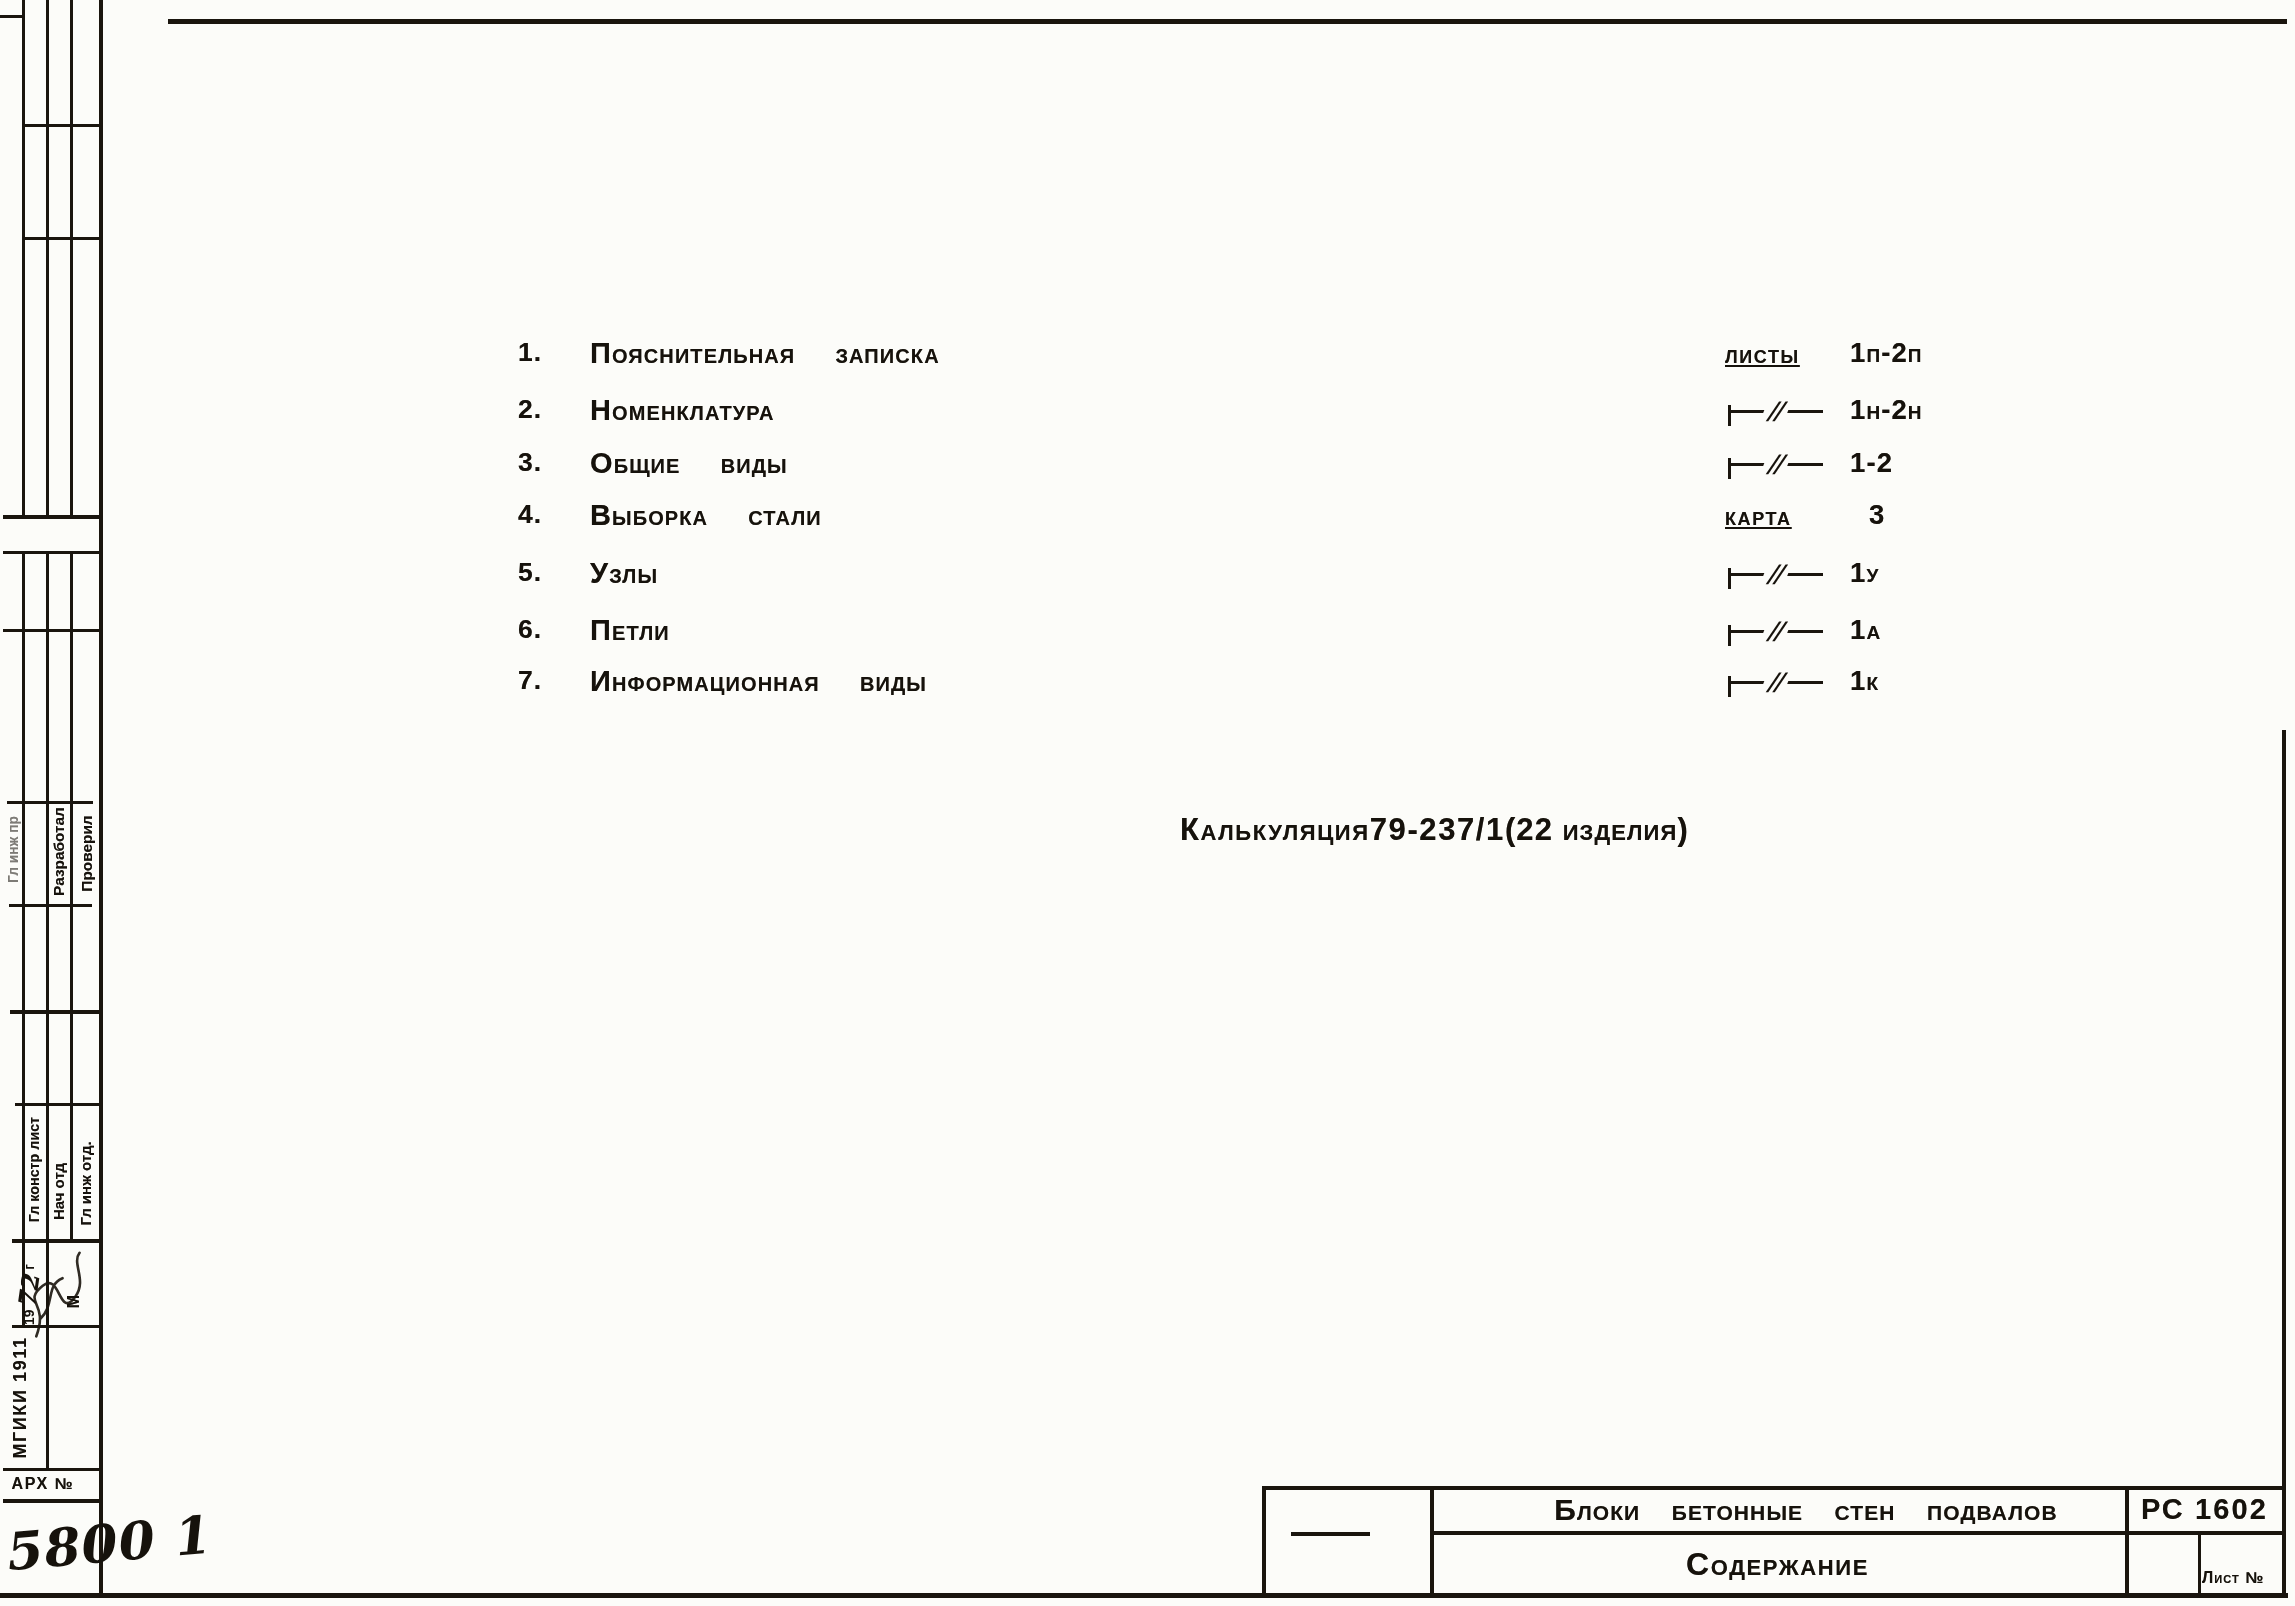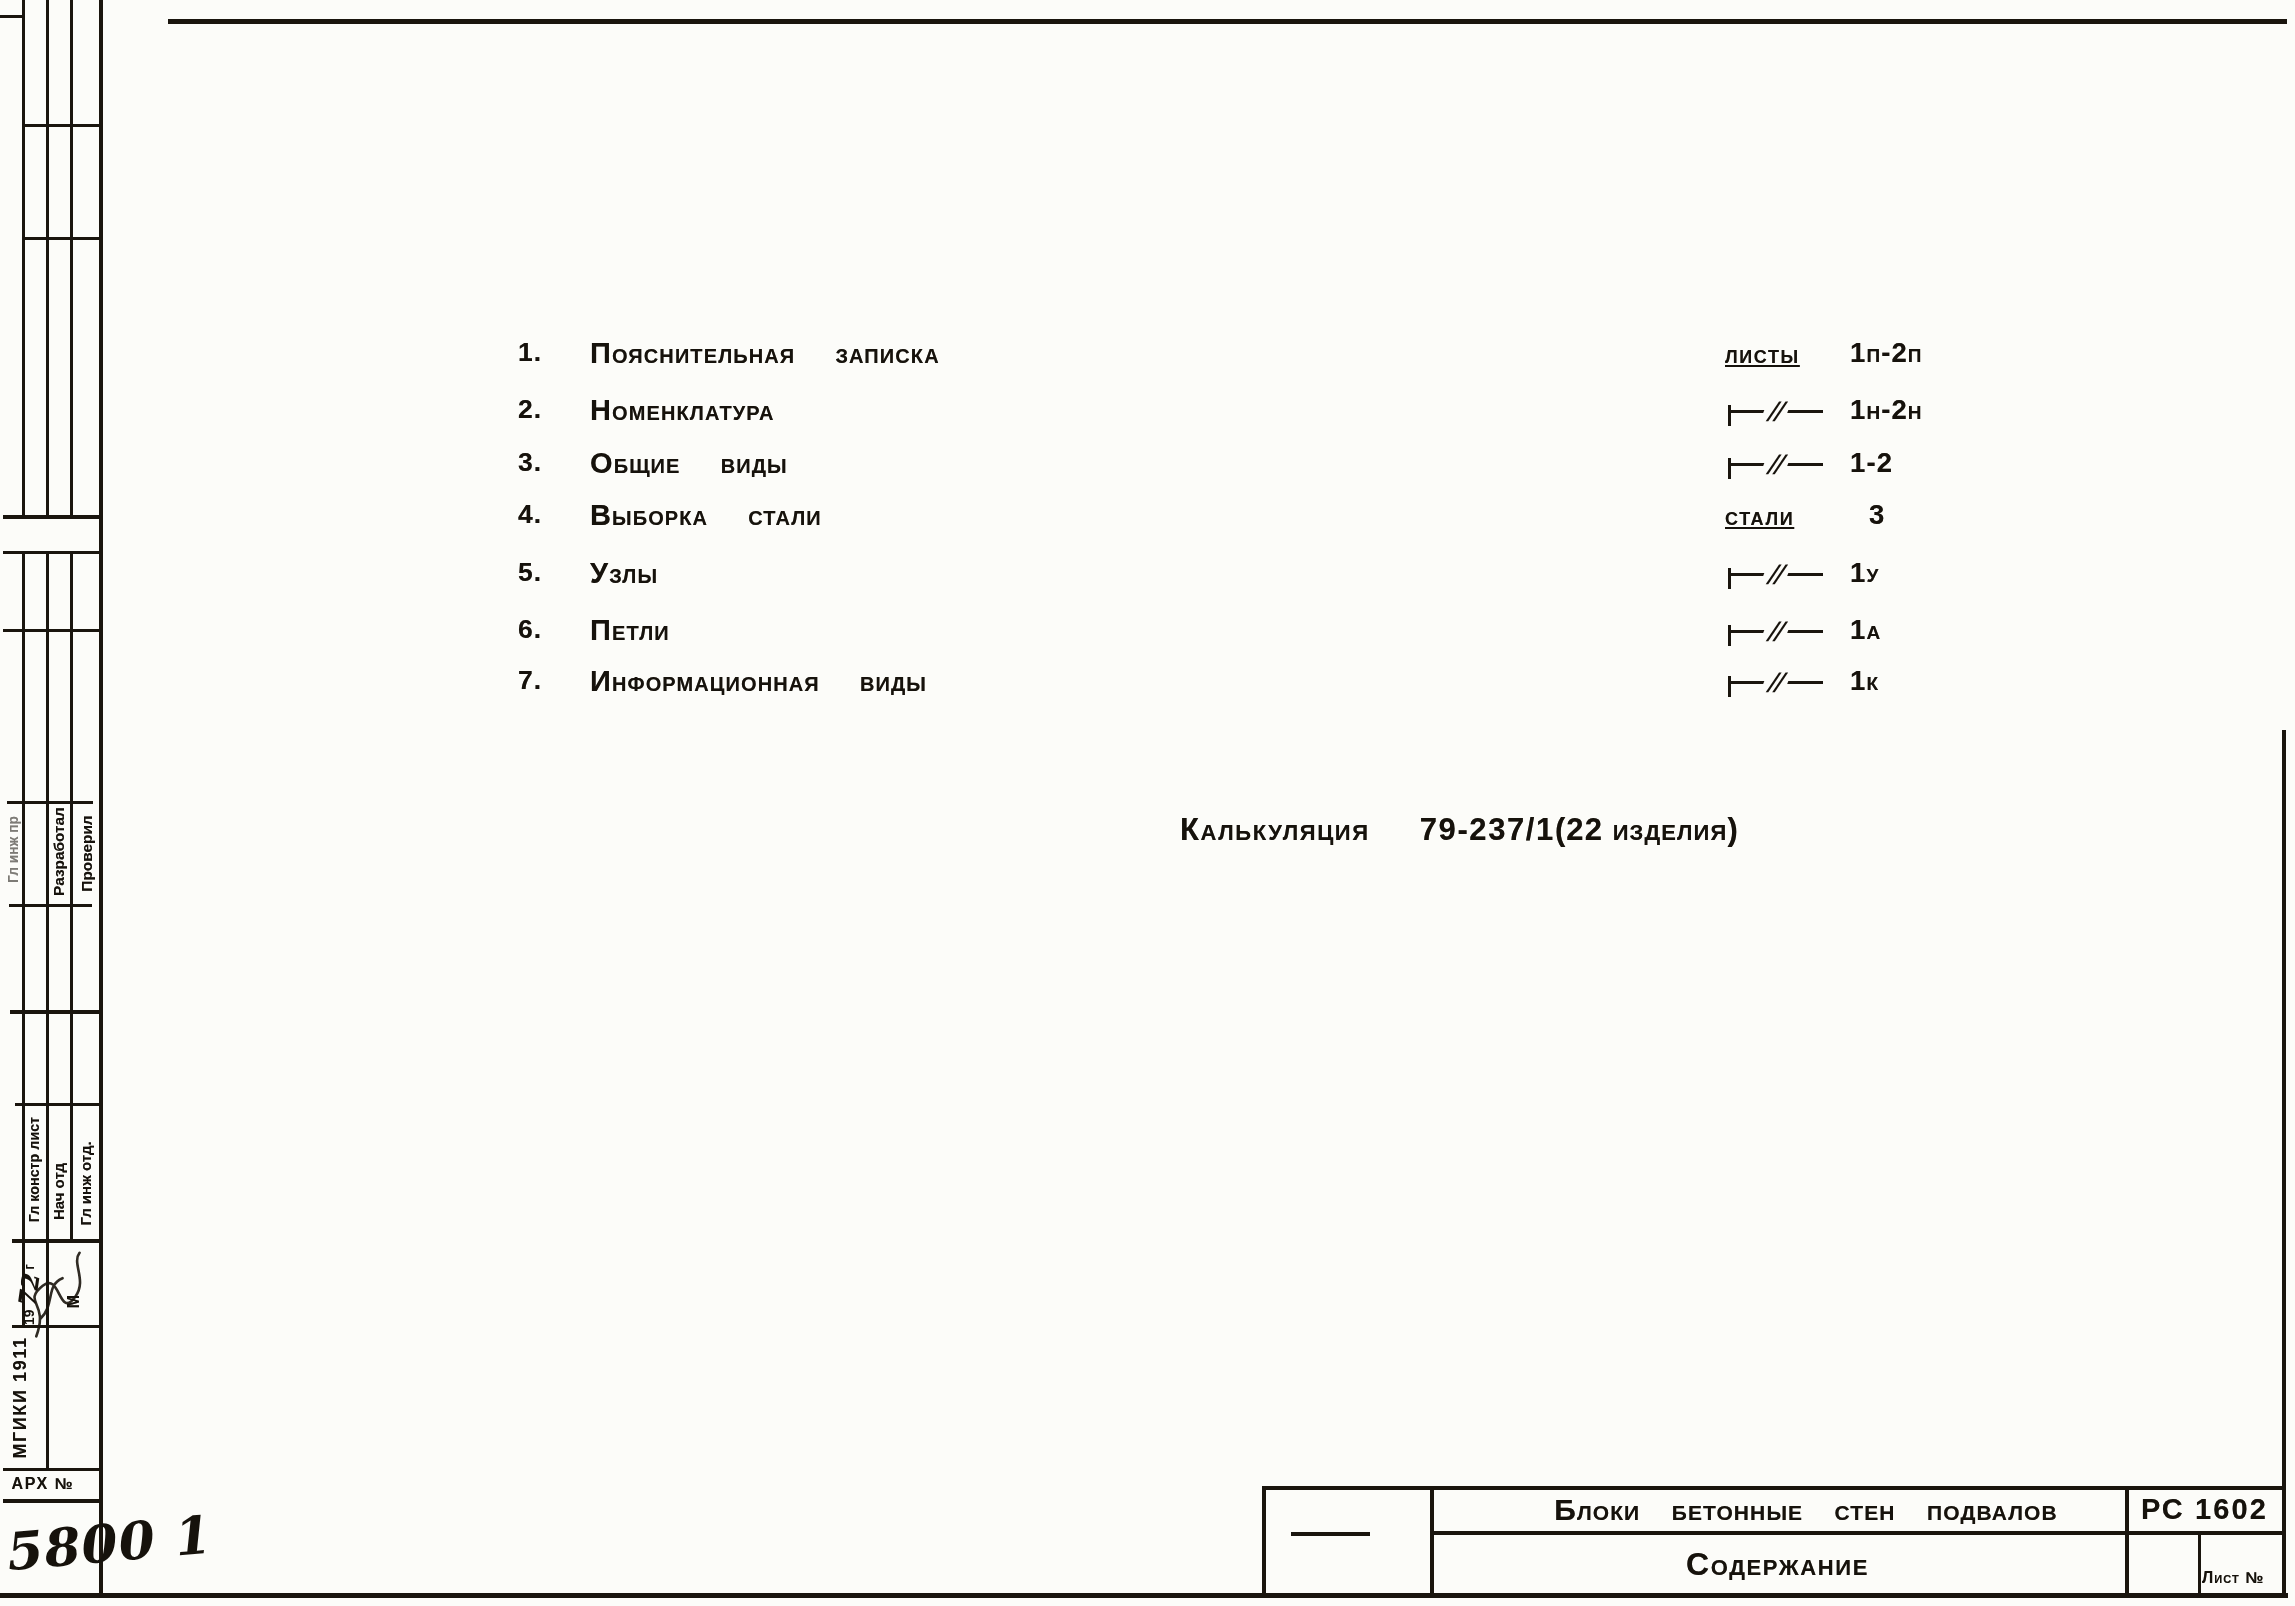--- a/index.html
+++ b/index.html
@@ -23,21 +23,21 @@
   .ditto .tick{position:absolute;left:-1.1px;top:-4.2px;width:3.2px;height:21px;background:#1a150e;}
   .ditto .slashes{
     position:absolute;left:50%;top:50%;
     transform:translate(-50%,-55%) skewX(-20deg);
     background:#fcfcf9;padding:0 5.3px;
     font:700 24px "DejaVu Sans",sans-serif;font-style:normal;letter-spacing:-2.1px;line-height:1;
   }
   
   .calc{position:absolute;left:1180px;top:812px;font:700 31px "Liberation Sans",sans-serif;white-space:nowrap;}
   .calc .p1{font-variant:small-caps;letter-spacing:1.6px;}
-  .calc .p2{margin-left:50px;letter-spacing:1.6px;}
+  .calc .p2{letter-spacing:1.6px;}
   .calc .p3{font-variant:small-caps;letter-spacing:1.1px;}
   
   .tb-text{position:absolute;display:flex;align-items:center;justify-content:center;white-space:nowrap;}
   .tb-title{left:1430px;top:1490px;width:752px;height:39px;font:700 30px "Liberation Sans",sans-serif;font-variant:small-caps;word-spacing:22px;letter-spacing:1.1px;}
   .tb-series{left:2125px;top:1489px;width:159px;height:40px;font:700 29px "Liberation Sans",sans-serif;letter-spacing:2.1px;}
   .tb-doc{left:1430px;top:1540px;width:695px;height:49px;font:700 32px "Liberation Sans",sans-serif;font-variant:small-caps;letter-spacing:1.6px;}
   .tb-sheetno{left:2202px;top:1566px;width:80px;height:24px;font:700 16px "Liberation Sans",sans-serif;font-variant:small-caps;letter-spacing:1.1px;justify-content:flex-start;}
   
   .stamp-label{position:absolute;display:flex;align-items:center;justify-content:center;
     font:700 15.4px "Liberation Sans",sans-serif;white-space:nowrap;}
@@ -136,21 +136,21 @@
             <b class="slashes">//</b>
           </span>
         </span>
       <span class="toc-pages ink">1-2</span>
     </div>
 
     <div class="toc-row" style="top:499px">
       <span class="toc-num ink">4.</span>
       <span class="toc-label ink">Выборка стали</span>
       <span class="sheetcol word">
-          <span class="sheet-word ink">стали</span>
+          <span class="sheet-word ink">карта</span>
         </span>
       <span class="toc-pages ink" style="left:1869px">3</span>
     </div>
 
     <div class="toc-row" style="top:557px">
       <span class="toc-num ink">5.</span>
       <span class="toc-label ink">Узлы</span>
       <span class="sheetcol mark">
           <span class="ditto">
             <i class="tick"></i>

